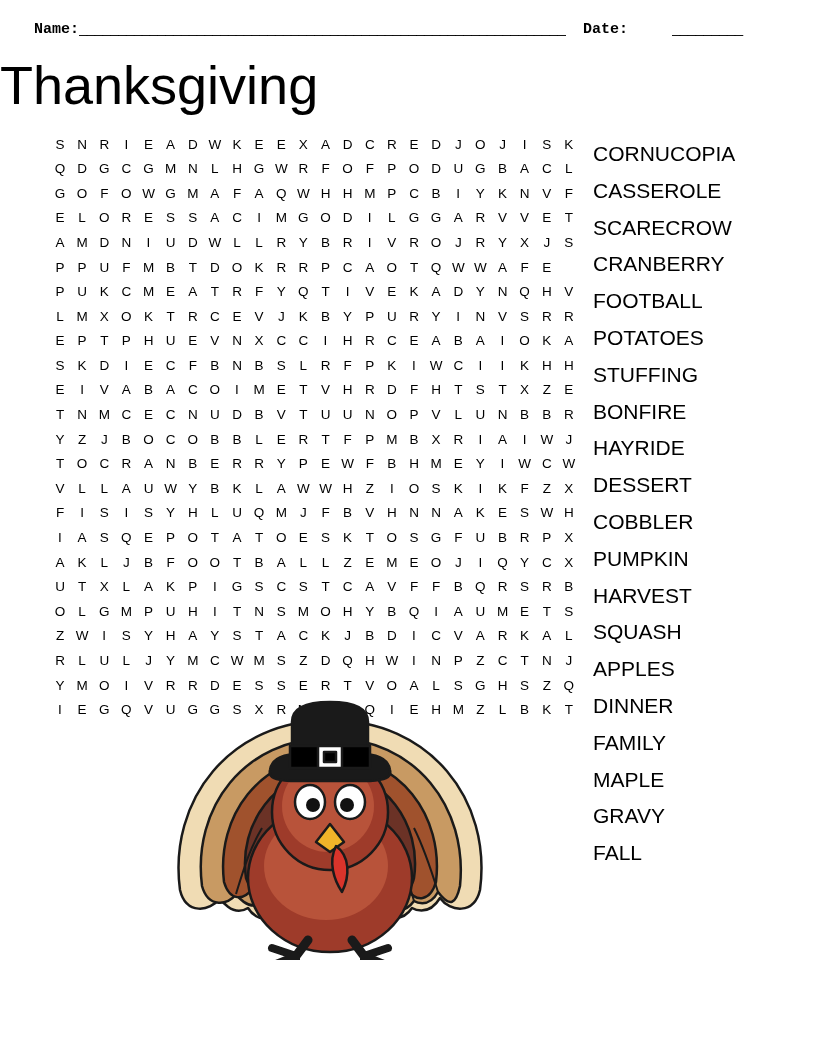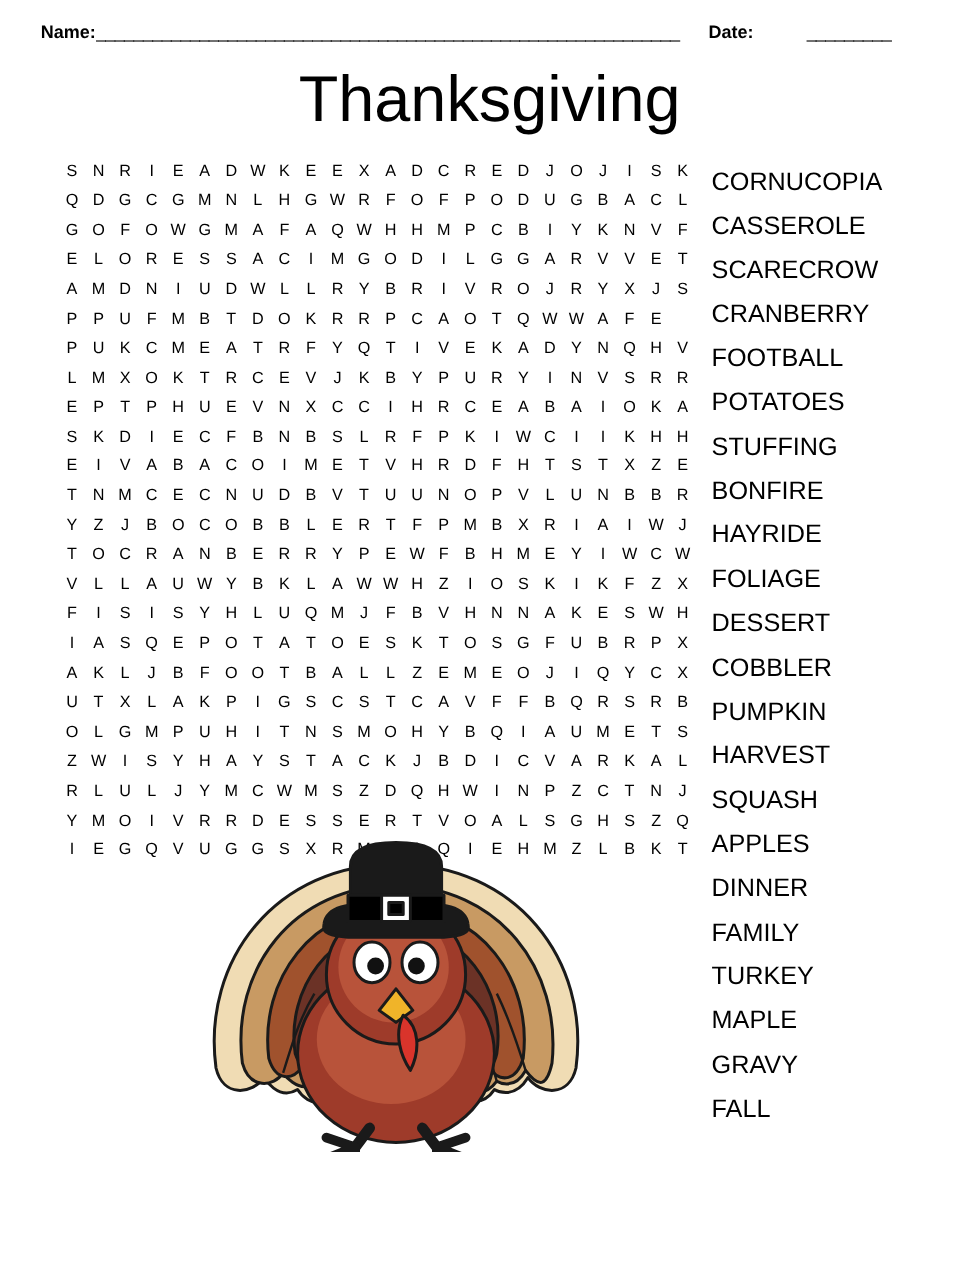--- a/index.html
+++ b/index.html
@@ -18,33 +18,32 @@
 
   
   .header {
     display: flex;
     align-items: baseline;
     padding: 6px 34px 0 34px;
     font-size: 15px;
     font-weight: bold;
     white-space: nowrap;
   }
-  .header .label { font-weight: bold; }
+  .header .label { font-weight: bold; font-family: Liberation Mono, monospace; }
   .header .rule {
     flex: 0 0 auto;
     font-weight: normal;
     letter-spacing: -0.5px;
   }
   .name-rule { width: 500px; overflow: hidden; margin-top: 13px; }
   .date-rule { width: 110px; overflow: hidden; margin-left: 44px; }
   .header .gap { width: 16px; }
 
   
   .title {
-    text-align: center;
     font-size: 54px;
     font-weight: normal;
     margin: 16px 0 8px 0;
     letter-spacing: 0px;
   }
 
   
   .body-wrap {
     display: flex;
     align-items: flex-start;
@@ -741,30 +740,28 @@
   <div class="words-col" id="word-list">
       <div class="word">CORNUCOPIA</div>
       <div class="word">CASSEROLE</div>
       <div class="word">SCARECROW</div>
       <div class="word">CRANBERRY</div>
       <div class="word">FOOTBALL</div>
       <div class="word">POTATOES</div>
       <div class="word">STUFFING</div>
       <div class="word">BONFIRE</div>
       <div class="word">HAYRIDE</div>
-      <div class="word">FOLIAGE</div>
       <div class="word">DESSERT</div>
       <div class="word">COBBLER</div>
       <div class="word">PUMPKIN</div>
       <div class="word">HARVEST</div>
       <div class="word">SQUASH</div>
       <div class="word">APPLES</div>
       <div class="word">DINNER</div>
       <div class="word">FAMILY</div>
-      <div class="word">TURKEY</div>
       <div class="word">MAPLE</div>
       <div class="word">GRAVY</div>
       <div class="word">FALL</div>
     </div>
 </div>
 
 <div class="turkey-area">
   <svg viewBox="0 0 420 300" width="420" height="300">
     <g stroke="#1a1a1a" stroke-width="2.5" stroke-linejoin="round">
 

